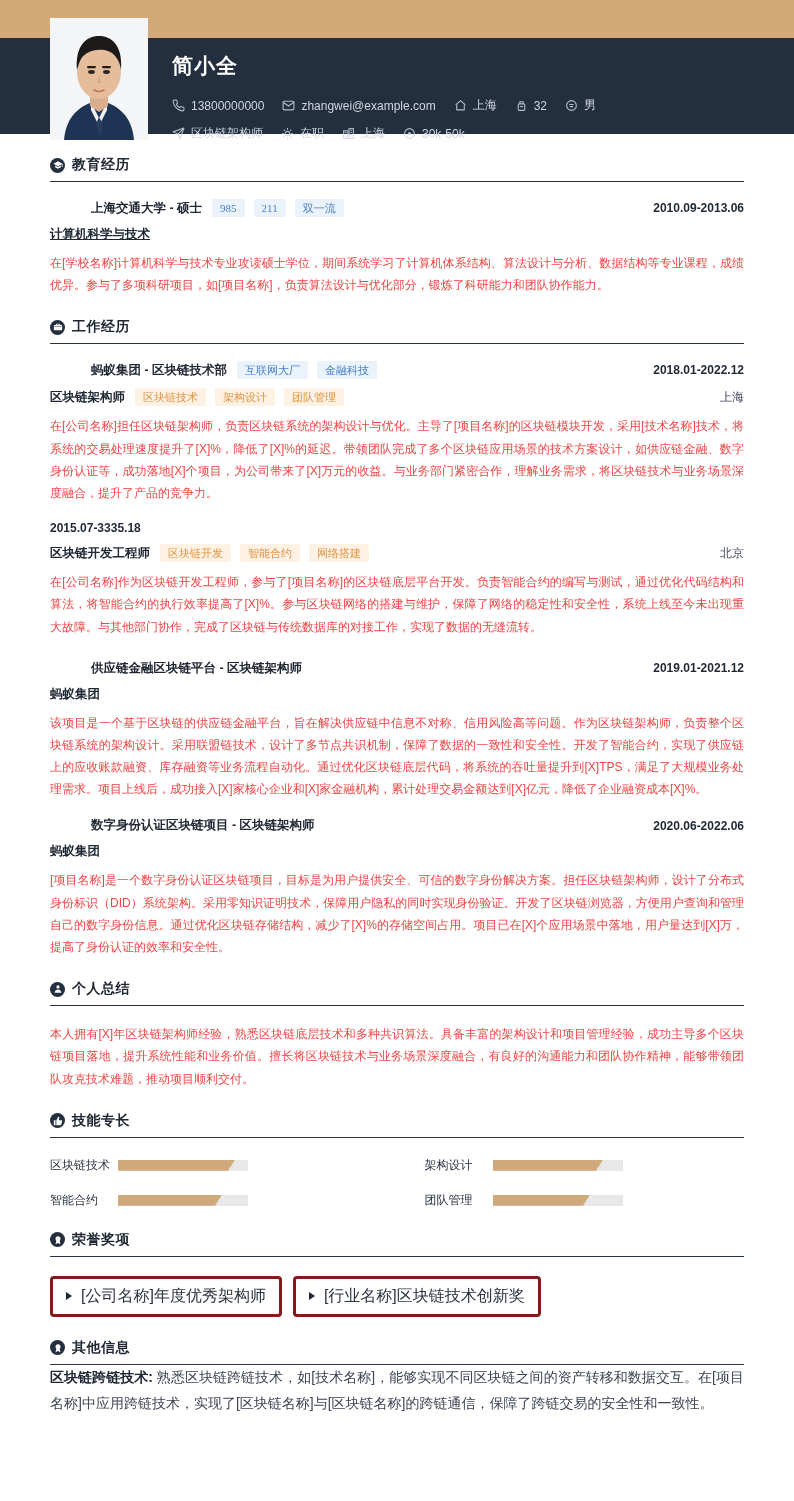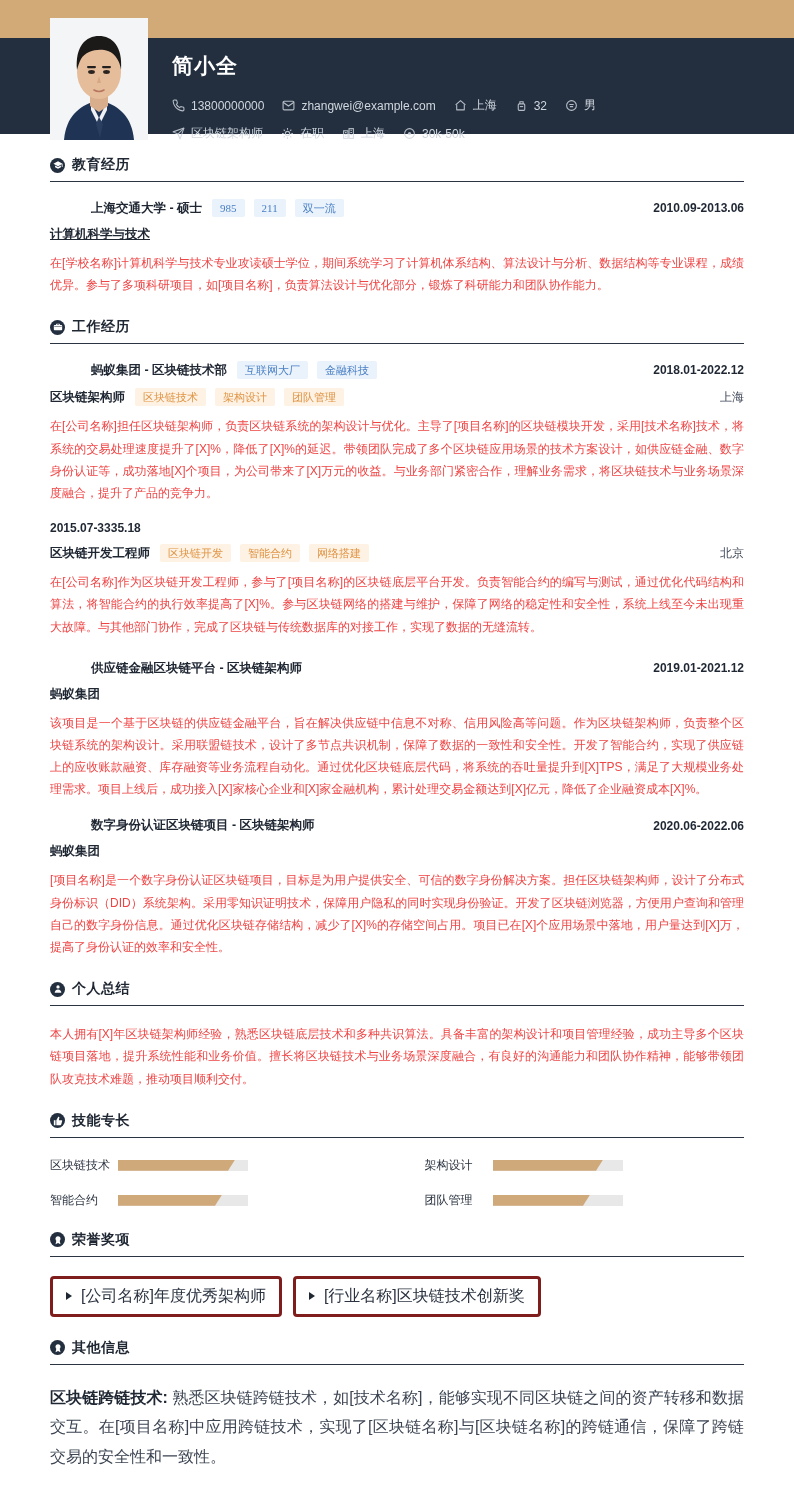--- a/index.html
+++ b/index.html
@@ -211,22 +211,22 @@
   .honor-chip .tri {
     width: 0; height: 0;
     border-left: 6px solid #1f2733;
     border-top: 4px solid transparent;
     border-bottom: 4px solid transparent;
     margin-right: 9px;
   }
 
   
   .other-item {
-    margin-top: 18px;
-    font-size: 16px;
+    margin-top: 0;
+    font-size: 14px;
     line-height: 1.85;
     color: #3c4452;
     text-align: justify;
   }
   .other-label {
     font-weight: 700;
     color: #1f2733;
   }
   .other-body { color: #3c4452; }
 </style>

